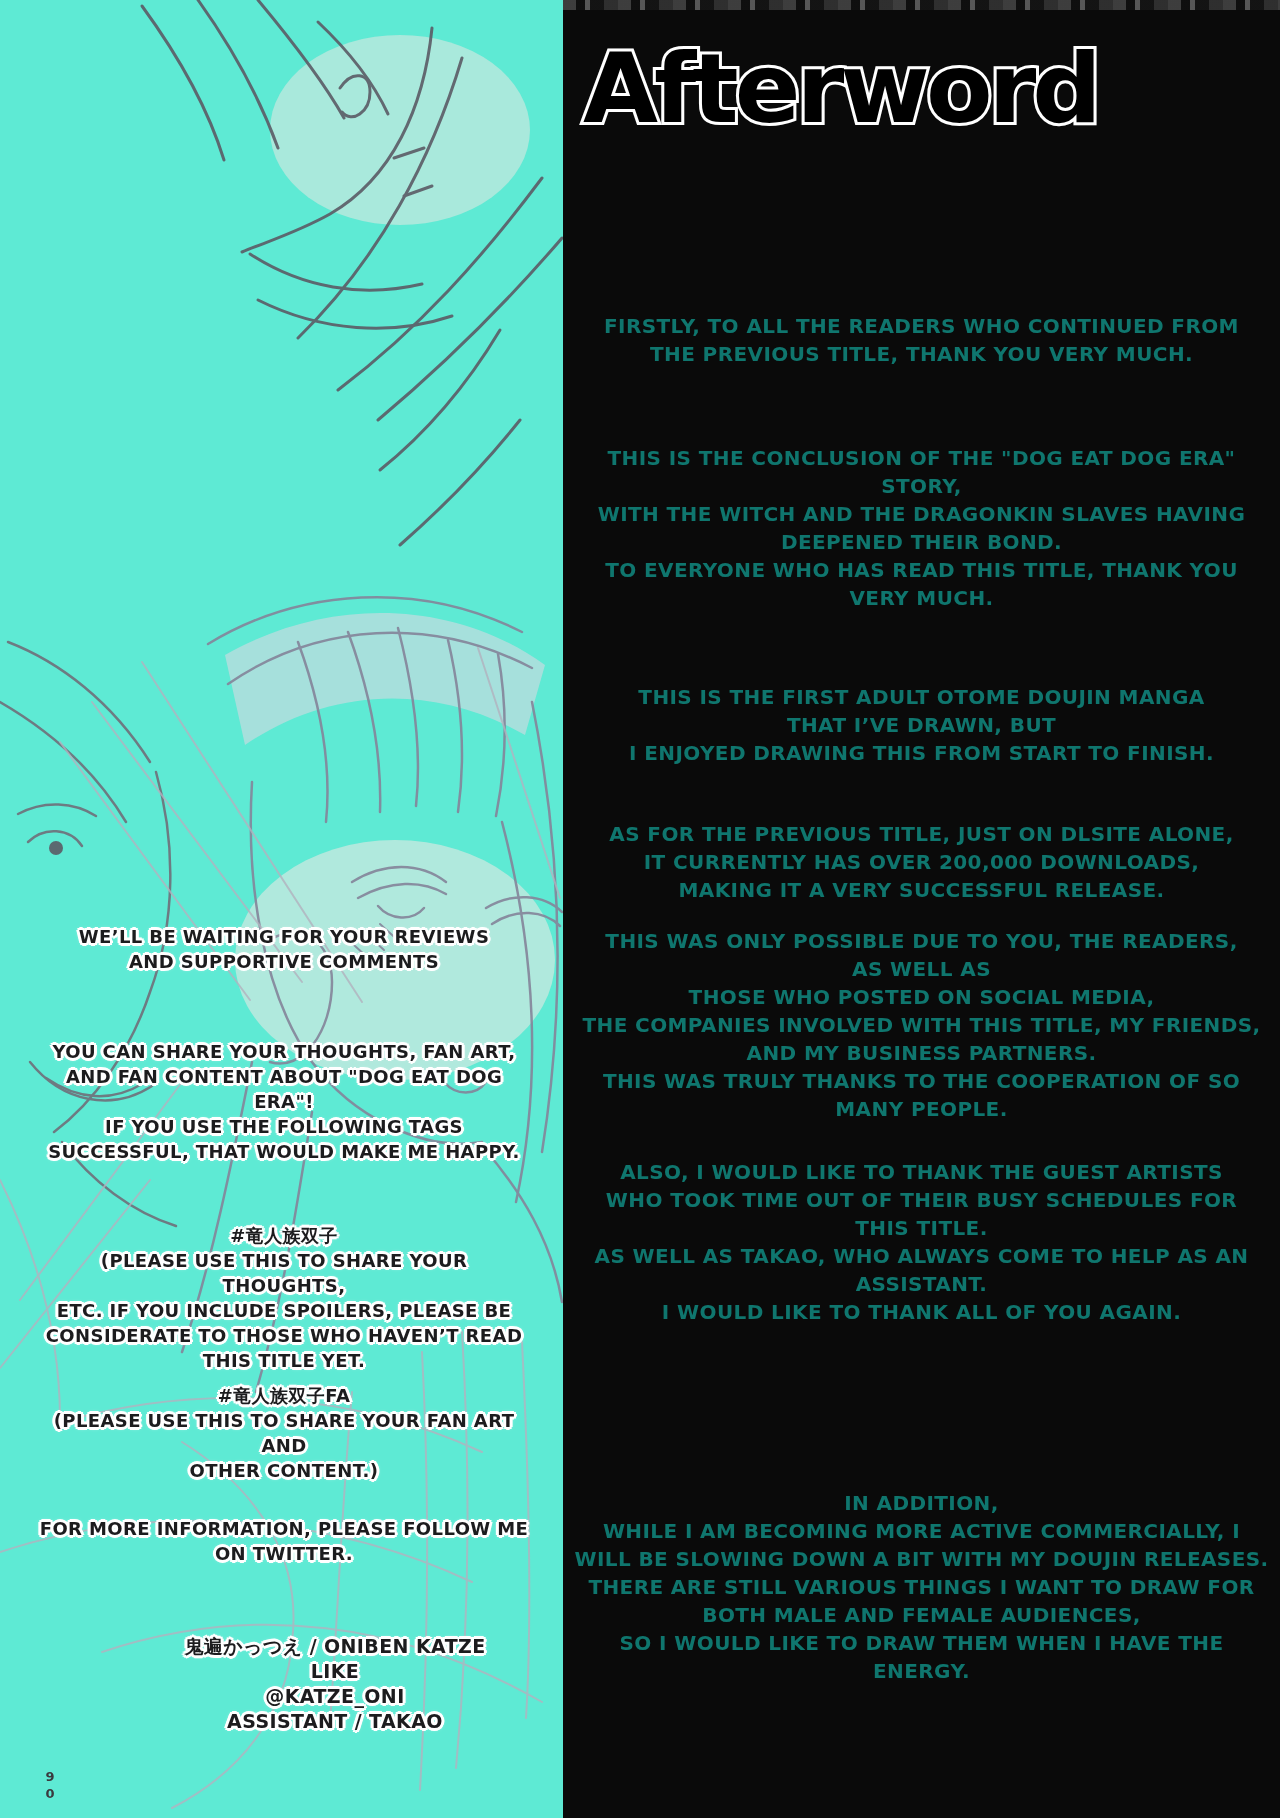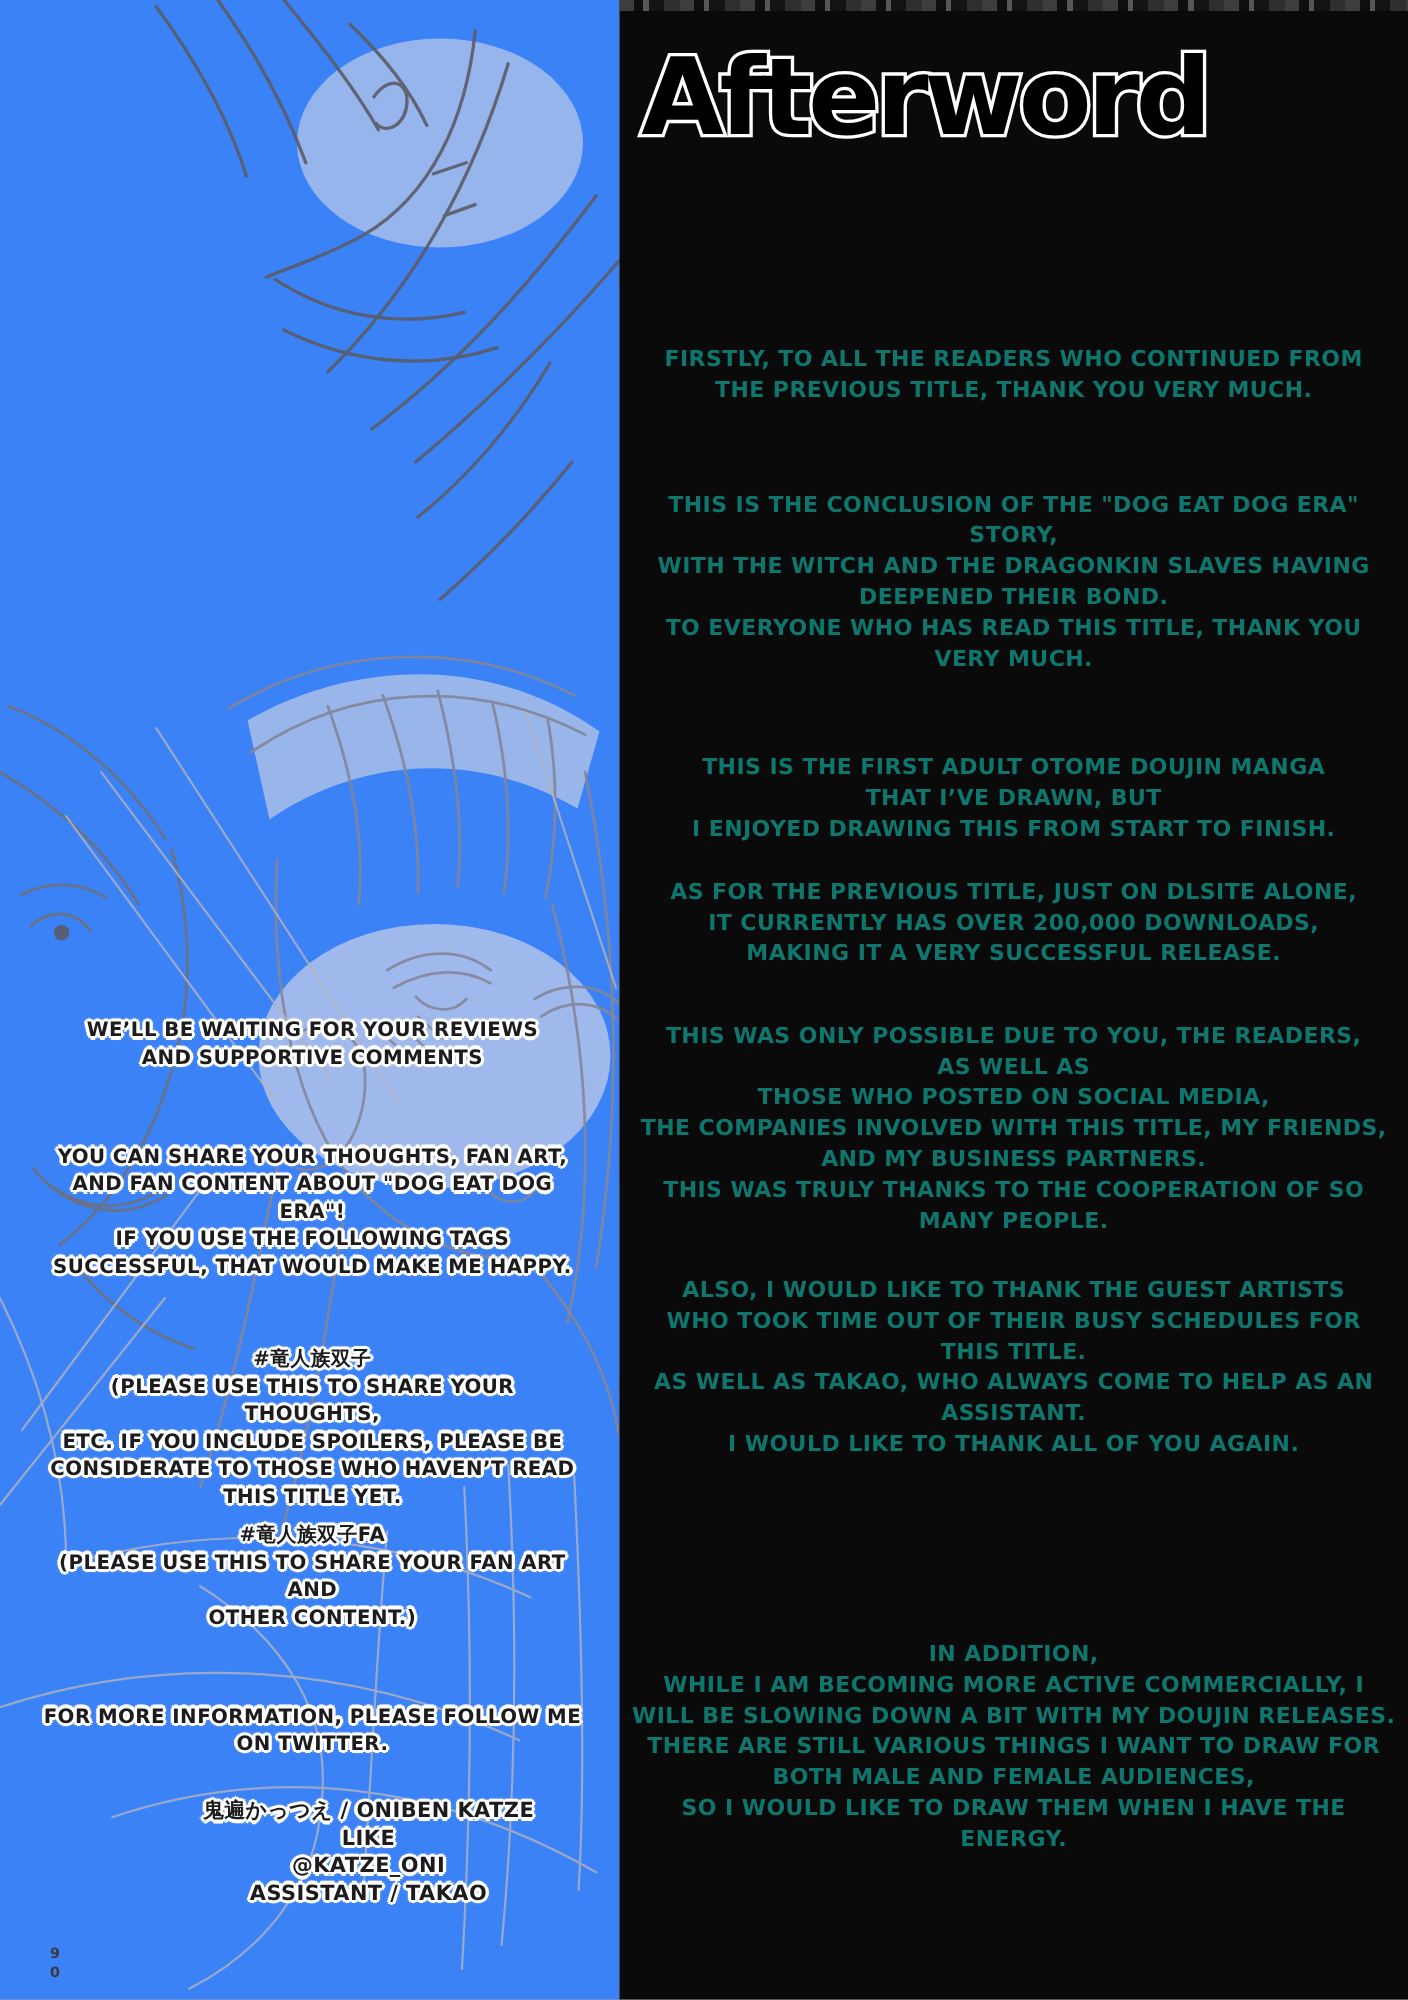--- a/index.html
+++ b/index.html
@@ -1,21 +1,21 @@
 <!DOCTYPE html>
 <html><head>
 <meta charset="utf-8">
 <style>
   html,body{margin:0;padding:0;background:#222;}
   .page{
     position:relative;width:1280px;height:1818px;overflow:hidden;
     background:#ecedf1;font-family:"DejaVu Sans",sans-serif;
   }
   
-  .sketch-panel{position:absolute;left:0;top:0;width:563px;height:1818px;background:#3b82f6;}
+  .sketch-panel{position:absolute;left:0;top:0;width:563px;height:1818px;background:#5eead4;}
   .sketch-panel svg{position:absolute;left:0;top:0;width:100%;height:100%;}
   .lp{
     position:absolute;left:38px;width:492px;text-align:center;
     white-space:pre-line;color:#1c1c1e;font-size:18px;line-height:25px;
     font-weight:bold;letter-spacing:.4px;
     text-shadow:-2px -2px 0 #fff,2px -2px 0 #fff,-2px 2px 0 #fff,2px 2px 0 #fff,
                  0 -3px 0 #fff,0 3px 0 #fff,-3px 0 0 #fff,3px 0 0 #fff,0 0 5px #fff;
   }
   .credits{left:110px;width:450px;font-size:19px;line-height:25px;}
   .page-num{
@@ -134,21 +134,21 @@
 IF YOU USE THE FOLLOWING TAGS
 SUCCESSFUL, THAT WOULD MAKE ME HAPPY.</div>
     <div class="lp" style="top:1223px">#竜人族双子
 (PLEASE USE THIS TO SHARE YOUR THOUGHTS,
 ETC. IF YOU INCLUDE SPOILERS, PLEASE BE
 CONSIDERATE TO THOSE WHO HAVEN’T READ
 THIS TITLE YET.</div>
     <div class="lp" style="top:1383px">#竜人族双子FA
 (PLEASE USE THIS TO SHARE YOUR FAN ART AND
 OTHER CONTENT.)</div>
-    <div class="lp" style="top:1548px">FOR MORE INFORMATION, PLEASE FOLLOW ME
+    <div class="lp" style="top:1516px">FOR MORE INFORMATION, PLEASE FOLLOW ME
 ON TWITTER.</div>
     <div class="lp credits" style="top:1634px">鬼遍かっつえ / ONIBEN KATZE
 LIKE
 @KATZE_ONI
 ASSISTANT / TAKAO</div>
     <div class="page-num">9
 0</div>
   </div>
 
   <div class="black-panel">
@@ -159,21 +159,21 @@
 THE PREVIOUS TITLE, THANK YOU VERY MUCH.</div>
     <div class="rp" style="top:444px">THIS IS THE CONCLUSION OF THE "DOG EAT DOG ERA"
 STORY,
 WITH THE WITCH AND THE DRAGONKIN SLAVES HAVING
 DEEPENED THEIR BOND.
 TO EVERYONE WHO HAS READ THIS TITLE, THANK YOU
 VERY MUCH.</div>
     <div class="rp" style="top:683px">THIS IS THE FIRST ADULT OTOME DOUJIN MANGA
 THAT I’VE DRAWN, BUT
 I ENJOYED DRAWING THIS FROM START TO FINISH.</div>
-    <div class="rp" style="top:796px">AS FOR THE PREVIOUS TITLE, JUST ON DLSITE ALONE,
+    <div class="rp" style="top:820px">AS FOR THE PREVIOUS TITLE, JUST ON DLSITE ALONE,
 IT CURRENTLY HAS OVER 200,000 DOWNLOADS,
 MAKING IT A VERY SUCCESSFUL RELEASE.</div>
     <div class="rp" style="top:927px">THIS WAS ONLY POSSIBLE DUE TO YOU, THE READERS,
 AS WELL AS
 THOSE WHO POSTED ON SOCIAL MEDIA,
 THE COMPANIES INVOLVED WITH THIS TITLE, MY FRIENDS,
 AND MY BUSINESS PARTNERS.
 THIS WAS TRULY THANKS TO THE COOPERATION OF SO
 MANY PEOPLE.</div>
     <div class="rp" style="top:1158px">ALSO, I WOULD LIKE TO THANK THE GUEST ARTISTS

